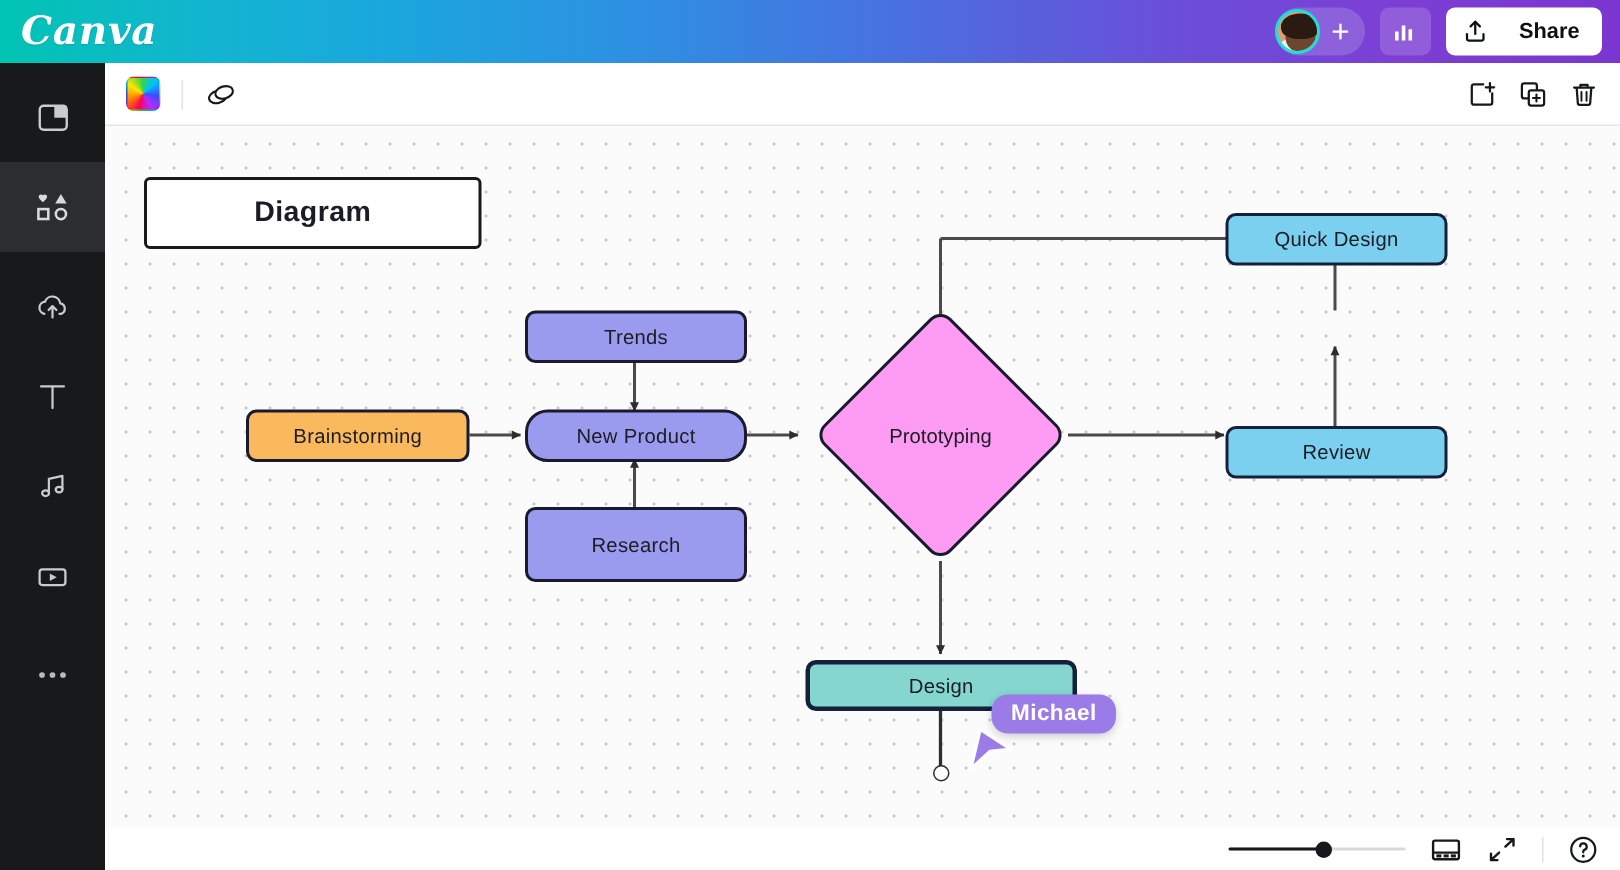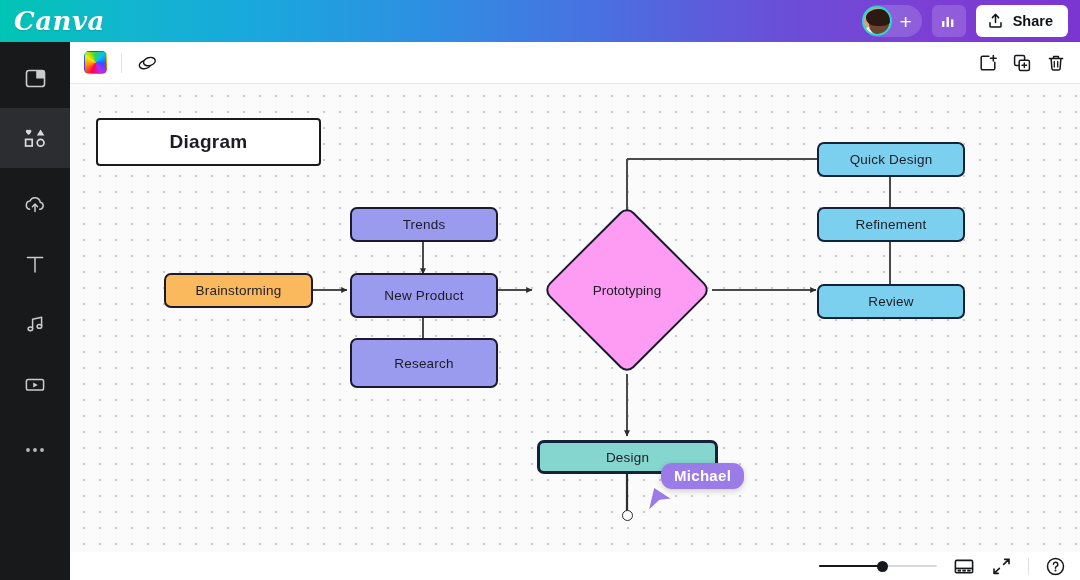--- a/index.html
+++ b/index.html
@@ -45,21 +45,21 @@
   .plus-btn {
     color: #fff; font-size: 21px; line-height: 1; margin-left: 7px;
     font-weight: 300; cursor: pointer;
   }
   .icon-btn {
     width: 34px; height: 32px; border-radius: 6px;
     background: rgba(255,255,255,.16);
     display: flex; align-items: center; justify-content: center; cursor: pointer;
   }
   .share-btn {
-    display: flex; align-items: center; gap: 10px;
+    display: flex; align-items: center; gap: 22px;
     background: #fff; color: #0d1117; border-radius: 6px;
     height: 32px; padding: 0 15px 0 12px;
     font-size: 14.5px; font-weight: 700; cursor: pointer;
   }
 
   
   .rail {
     position: absolute; left: 0; top: 42px; width: 70px; height: 538px;
     background: #18191b; display: flex; flex-direction: column;
     align-items: center; padding-top: 6px;
@@ -300,38 +300,35 @@
     </div>
 
     <div class="node n-orange" style="left:94px; top:189px; width:149px; height:35px;">
       <span>Brainstorming</span>
     </div>
 
     <div class="node n-purple" style="left:280px; top:123px; width:148px; height:35px;">
       <span>Trends</span>
     </div>
 
-    <div class="node n-purple" style="left:280px; top:189px; width:148px; height:45px;">
+    <div class="node n-purple" style="left:280px; top:189px; width:148px; height:35px;border-radius:15px;">
       <span>New Product</span>
     </div>
 
     <div class="node n-purple" style="left:280px; top:254px; width:148px; height:50px;">
       <span>Research</span>
     </div>
 
     <div class="diamond" style="left:497px; top:146px; width:120px; height:120px;"></div>
     <div class="diamond-label" style="left:497px; top:146px; width:120px; height:120px;">Prototyping</div>
 
     <div class="node n-blue" style="left:747px; top:58px; width:148px; height:35px;">
       <span>Quick Design</span>
     </div>
 
-    <div class="node n-blue" style="left:747px; top:123px; width:148px; height:35px;">
-      <span>Refinement</span>
-    </div>
 
     <div class="node n-blue" style="left:747px; top:200px; width:148px; height:35px;">
       <span>Review</span>
     </div>
 
     <div class="node n-teal" style="left:467px; top:356px; width:181px; height:34px;align-items:center;">
       <span>Design</span>
     </div>
 
     <div class="handle" style="left:552px; top:426px;"></div>

